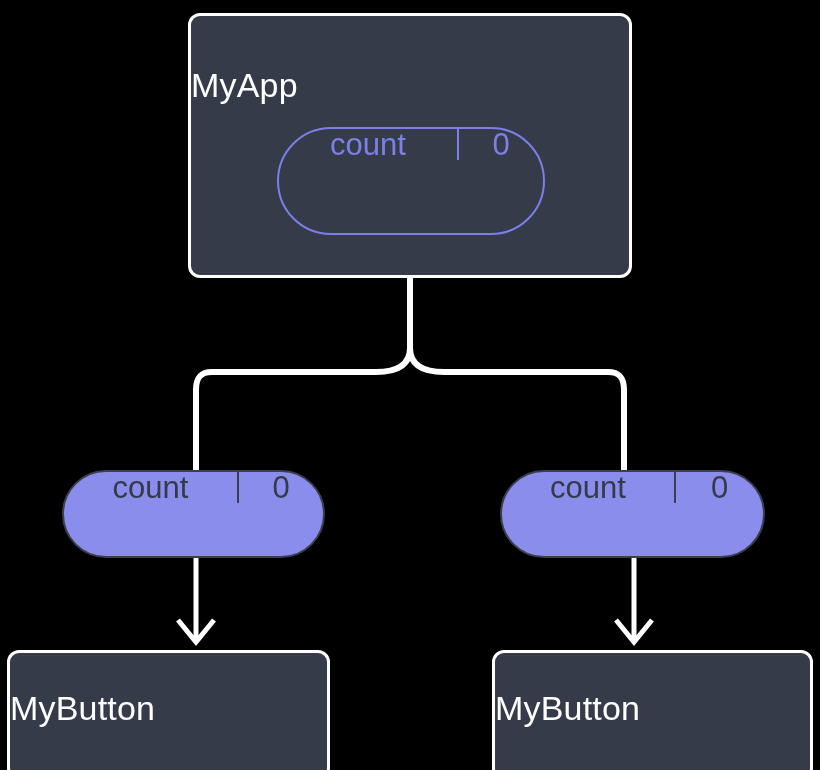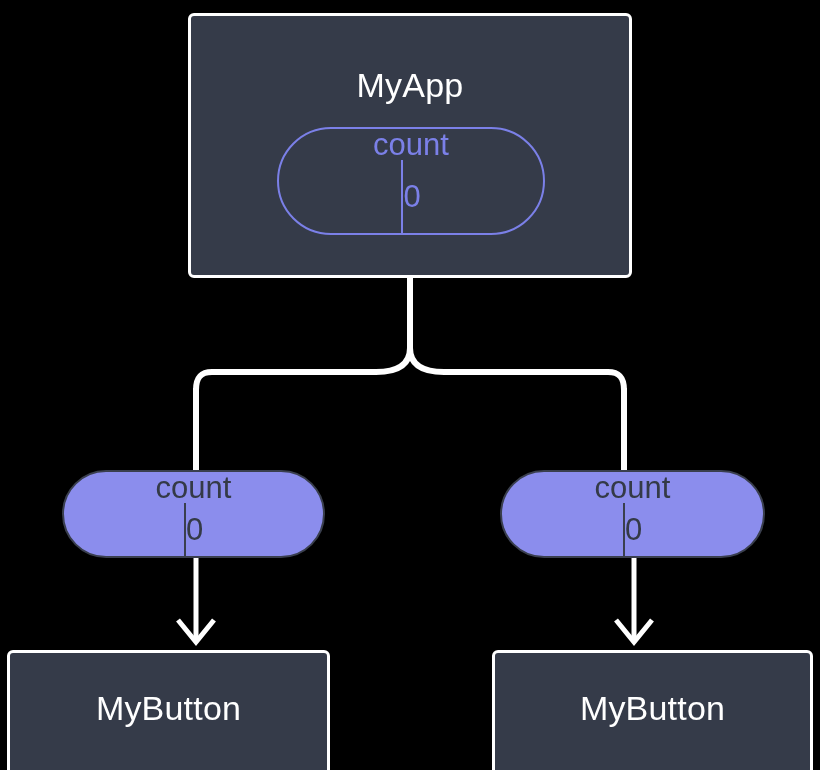--- a/index.html
+++ b/index.html
@@ -31,24 +31,24 @@
     height: 770px;
     pointer-events: none;
   }
 
   
   .comp-box {
     position: absolute;
     box-sizing: border-box;
     background: #353b49;
     border: 3px solid #ffffff;
-    border-radius: 6px;
+    border-radius: 12px;
     display: flex;
     flex-direction: column;
-    align-items: center;
+    align-items: flex-start;
   }
   .comp-title {
     color: #ffffff;
     font-size: 34px;
     font-weight: 400;
     letter-spacing: 0.2px;
     line-height: 1;
     white-space: nowrap;
   }
 
@@ -79,24 +79,23 @@
   #box-mybutton-left .comp-title,
   #box-mybutton-right .comp-title {
     margin-top: 38px;
   }
 
   
   .pill {
     position: absolute;
     box-sizing: border-box;
     display: flex;
-    align-items: center;
+    align-items: flex-start;
     border-radius: 999px;
     overflow: hidden;
-    flex-direction: column;
   }
   .pill-key, .pill-val {
     display: flex;
     align-items: center;
     justify-content: center;
     font-size: 31px;
     line-height: 1;
     white-space: nowrap;
   }
 

